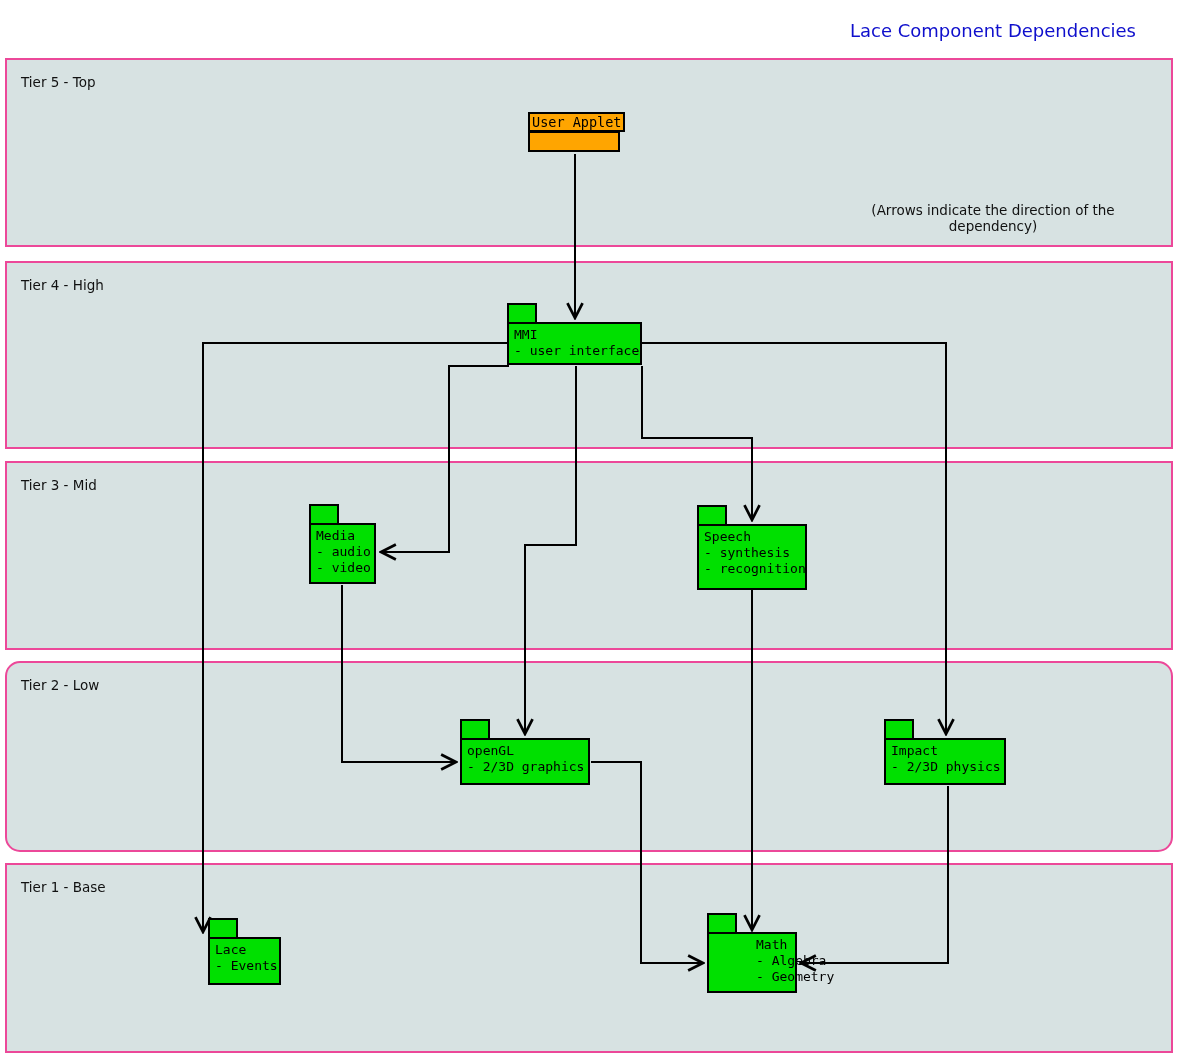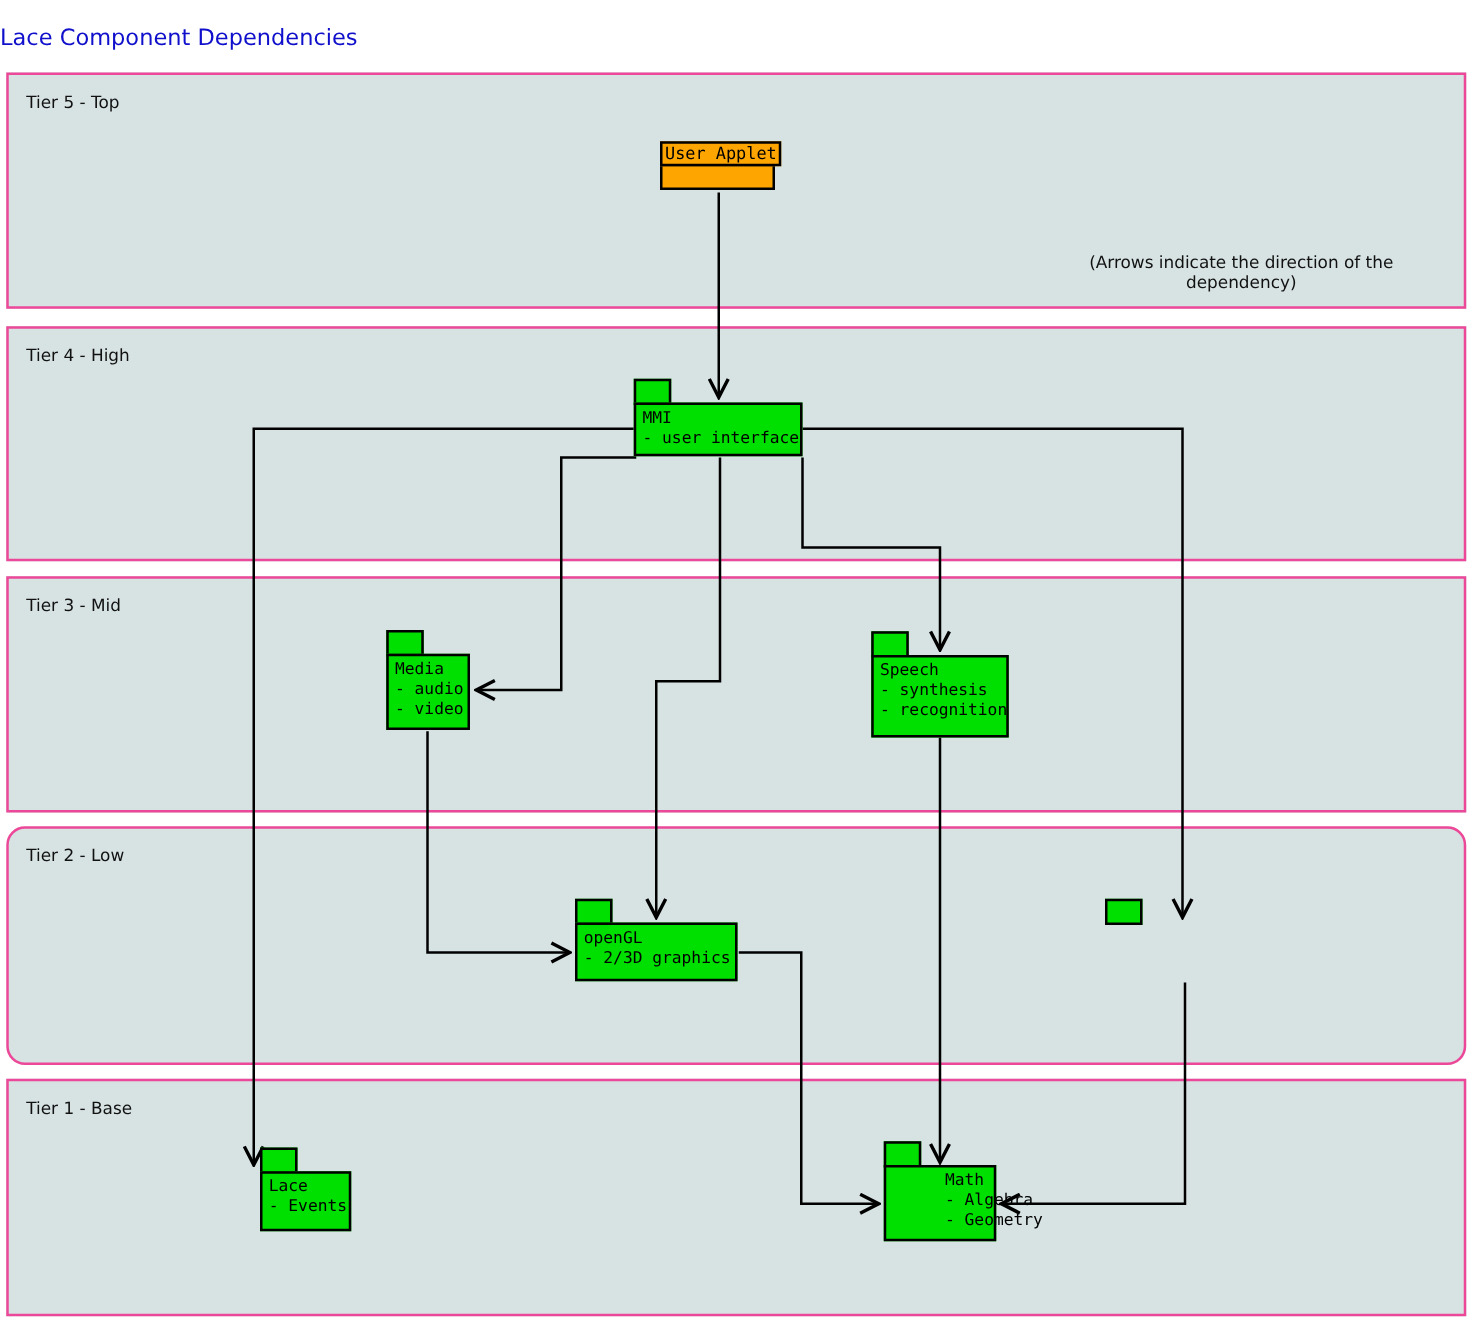--- a/index.html
+++ b/index.html
@@ -1,21 +1,21 @@
 <!DOCTYPE html>
 <html style="--title_blue: #0F0FCC; --band_bg: #D7E2E2; --comp_green: #00E000; --applet_orange: #FFA500; --edge: #000000;"><head>
 <meta charset="utf-8">
 <style>
   html,body{margin:0;padding:0;}
   body{
     width:1182px;height:1056px;position:relative;background:#ffffff;
     font-family:"DejaVu Sans",sans-serif;color:#000;overflow:hidden;
   }
   .diagram-title{
-    position:absolute;left:0;top:20px;width:1136px;text-align:left;
+    position:absolute;left:0;top:20px;width:1136px;text-align:right;
     font-size:18px;color:var(--title_blue);
   }
   .band{
     position:absolute;left:5px;width:1168px;
     background:var(--band_bg);border:2px solid #ec4899;box-sizing:border-box;
   }
   .band-label{
     position:absolute;left:14px;top:14px;font-size:13.5px;color:#111;
   }
   .note{
@@ -121,20 +121,24 @@
 <div class="pkg" style="left:460px;top:719px;">
   <div class="tab"></div>
   <div class="body" style="width:130px;height:47px;">
     <div>openGL</div>
     <div>- 2/3D graphics</div>
   </div>
 </div>
 
 <div class="pkg" style="left:884px;top:719px;">
   <div class="tab"></div>
+  <div class="body" style="width:122px;height:47px;">
+    <div>Impact</div>
+    <div>- 2/3D physics</div>
+  </div>
 </div>
 
 <div class="pkg" style="left:167px;top:918px;padding-left:41px;">
   <div class="tab"></div>
   <div class="body" style="width:73px;height:48px;">
     <div>Lace</div>
     <div>- Events</div>
   </div>
 </div>
 

